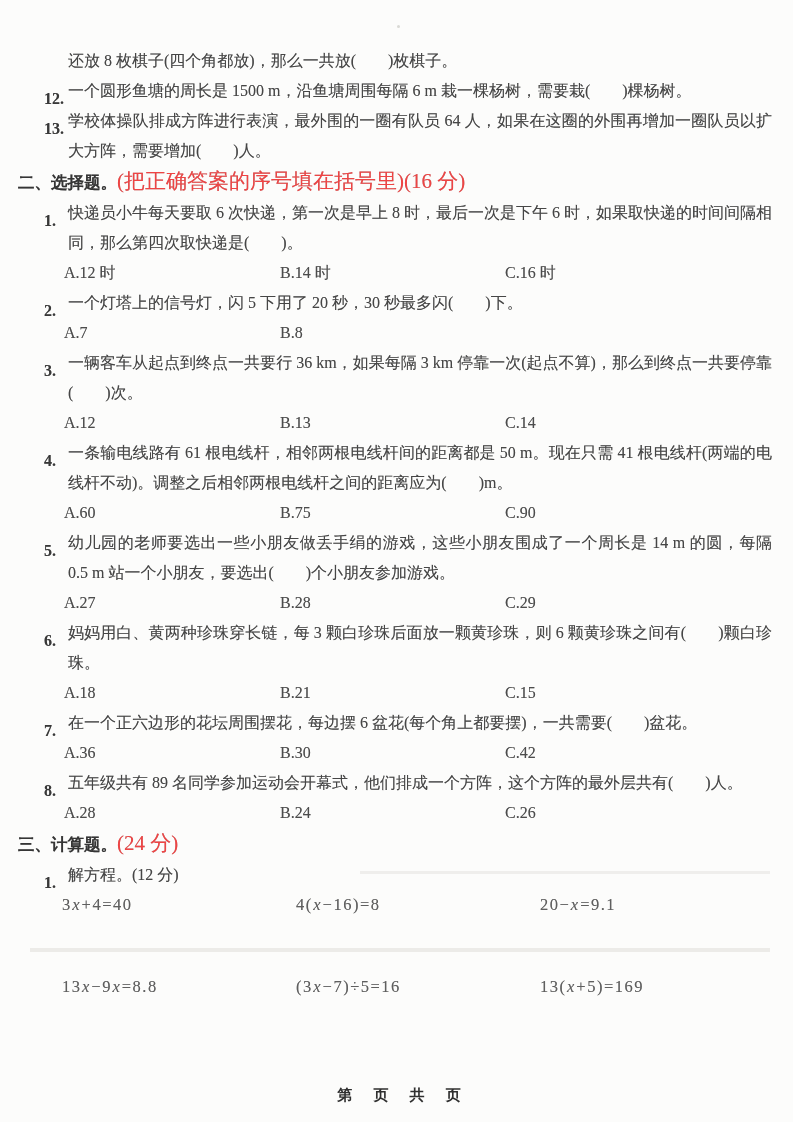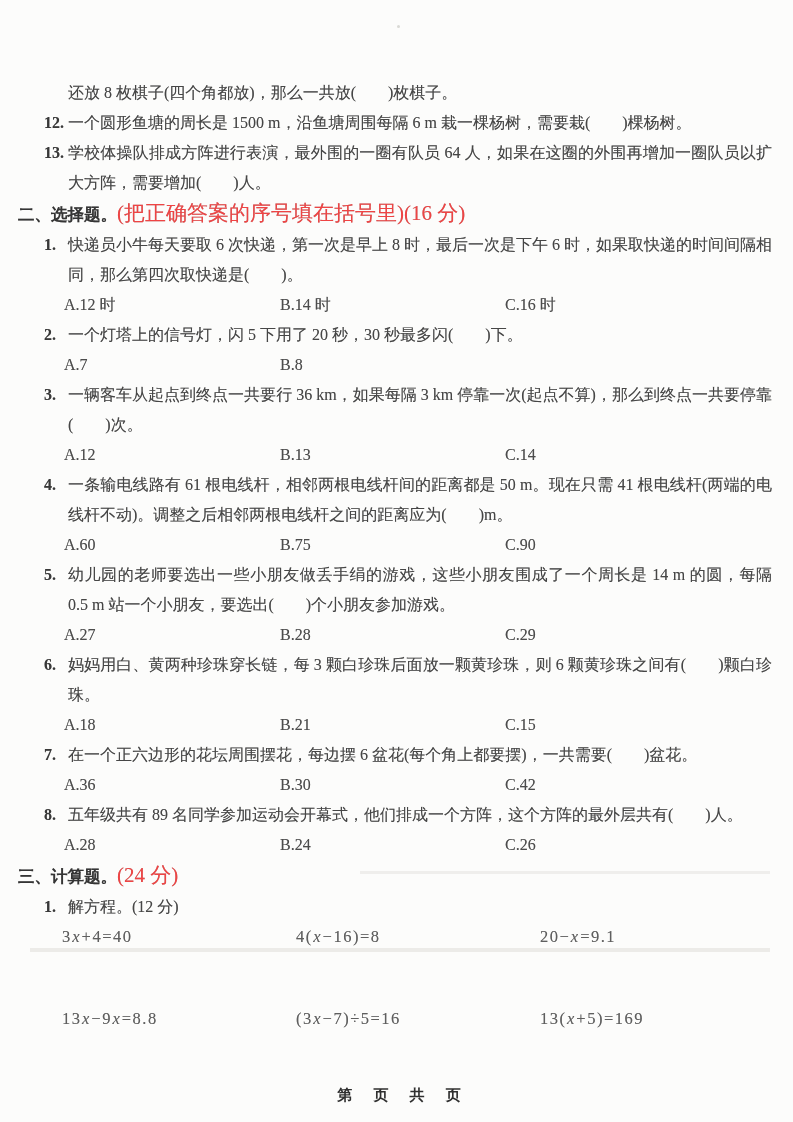--- a/index.html
+++ b/index.html
@@ -13,38 +13,37 @@
     overflow: hidden;
     text-shadow: 0 0 0.5px rgba(80,80,80,0.45);
   }
   .content {
     position: absolute;
     top: 46px;
     left: 0;
     right: 0;
     font-size: 16px;
     line-height: 30px;
-    margin-top: 32px;
   }
   .cont-line {
     padding-left: 68px;
     margin-right: 21px;
     text-align: justify;
   }
   .q { margin: 0; }
   .qline {
     position: relative;
     padding-left: 68px;
     margin-right: 21px;
     text-align: justify;
   }
   .qnum {
     position: absolute;
     left: 44px;
-    top: 0;
+    top: 8px;
     font-weight: 700;
     color: #383838;
   }
   .sec-head {
     margin-left: 18px;
     margin-right: 21px;
   }
   .sec-title {
     font-weight: 700;
     color: #353535;

